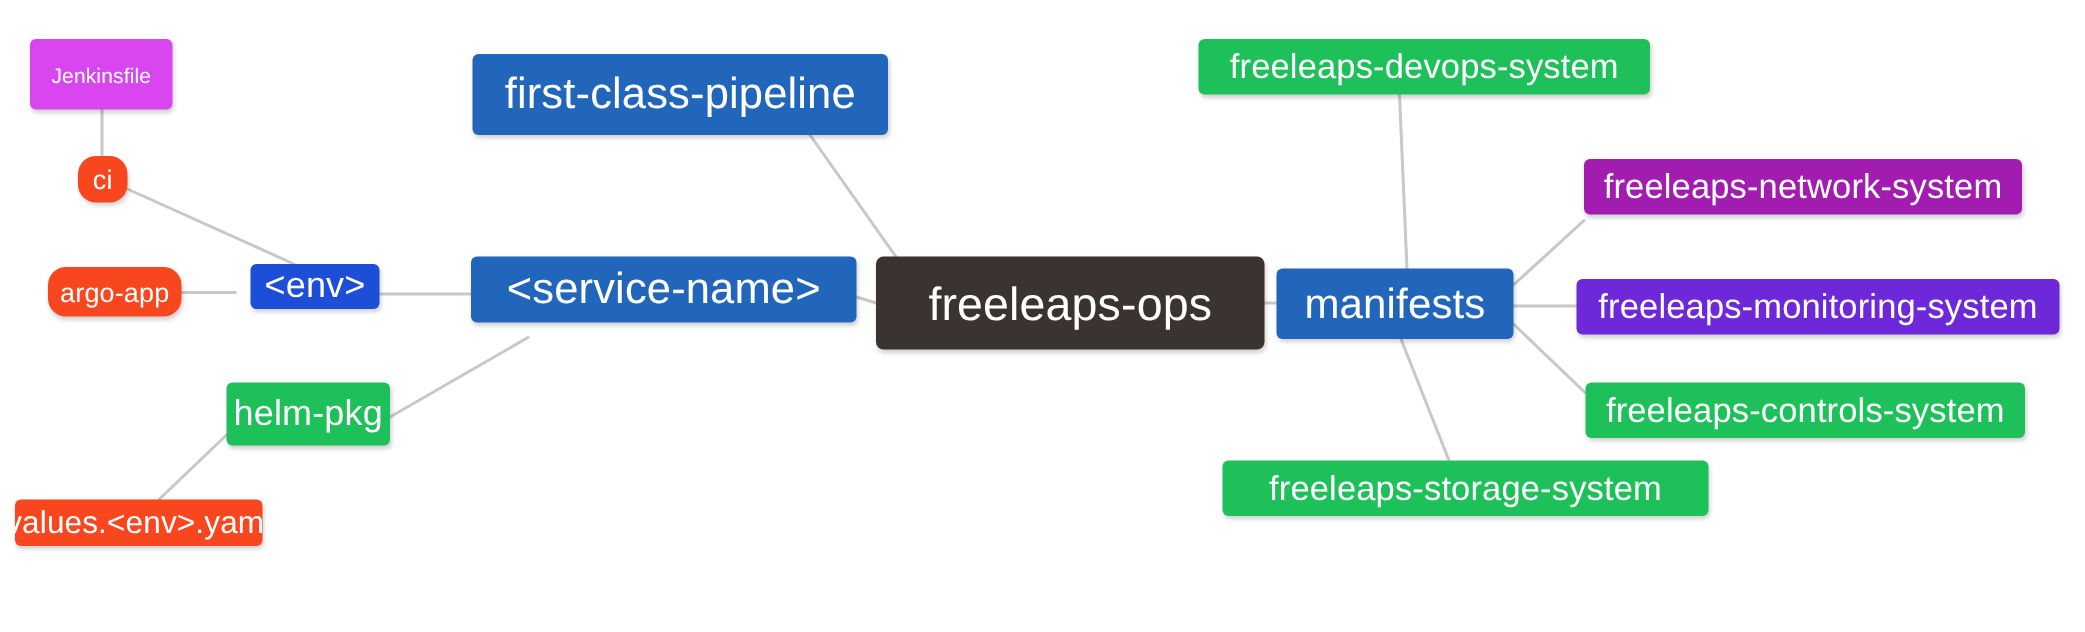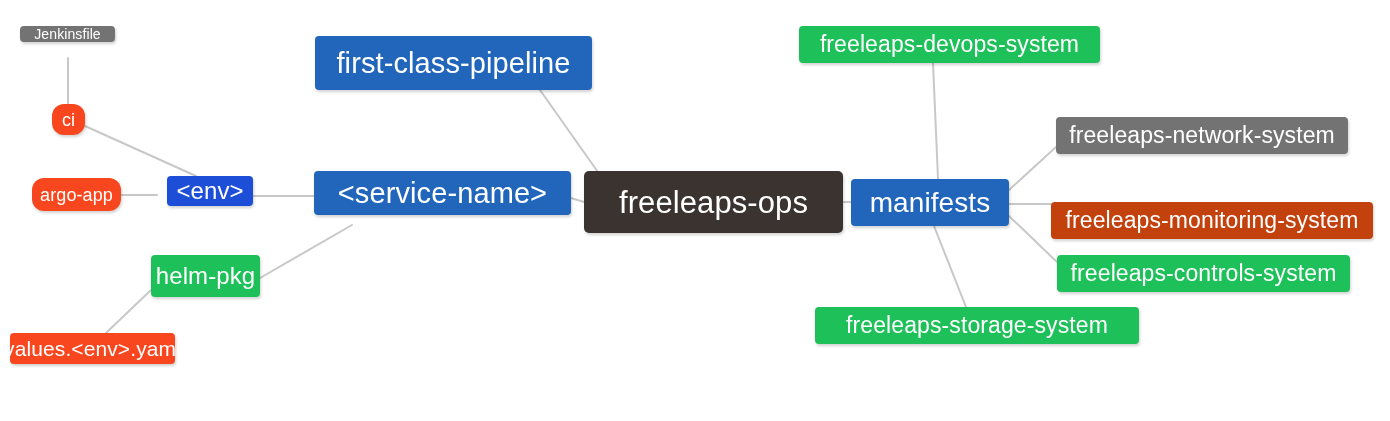--- a/index.html
+++ b/index.html
@@ -110,38 +110,38 @@
       </div>
       <div class="mm-node green-lg" style="left: 167px; top: 176px; width: 86px; height: 30px; background: #1d4ed8;">
         <span>&lt;env&gt;</span>
       </div>
       <div class="mm-node green-lg" style="left: 151px; top: 255px; width: 109px; height: 42px; background: rgb(30, 192, 90);">
         <span>helm-pkg</span>
       </div>
       <div class="mm-node green-md" style="left: 799px; top: 26px; width: 301px; height: 37px; background: rgb(30, 192, 90);">
         <span>freeleaps-devops-system</span>
       </div>
-      <div class="mm-node green-md" style="left: 1056px; top: 117px; width: 292px; height: 37px; background: #737373;">
+      <div class="mm-node green-md" style="left: 1056px; top: 106px; width: 292px; height: 37px; background: #a21caf;">
         <span>freeleaps-network-system</span>
       </div>
-      <div class="mm-node green-md" style="left: 1051px; top: 202px; width: 322px; height: 37px; background: #c2410c;">
+      <div class="mm-node green-md" style="left: 1051px; top: 186px; width: 322px; height: 37px; background: #6d28d9;">
         <span>freeleaps-monitoring-system</span>
       </div>
       <div class="mm-node green-md" style="left: 1057px; top: 255px; width: 293px; height: 37px; background: rgb(30, 192, 90);">
         <span>freeleaps-controls-system</span>
       </div>
       <div class="mm-node green-md" style="left: 815px; top: 307px; width: 324px; height: 37px; background: rgb(30, 192, 90);">
         <span>freeleaps-storage-system</span>
       </div>
       <div class="mm-node red-md" style="left: 32px; top: 178px; width: 89px; height: 33px; background: rgb(248, 71, 31);">
         <span>argo-app</span>
       </div>
       <div class="mm-node red-md" style="left: 52px; top: 104px; width: 33px; height: 31px; background: rgb(248, 71, 31);">
         <span>ci</span>
       </div>
       <div class="mm-node red-sm" style="left: 10px; top: 333px; width: 165px; height: 31px; background: rgb(248, 71, 31);">
         <span>values.&lt;env&gt;.yaml</span>
       </div>
-      <div class="mm-node orange-sm" style="left: 20px; top: 26px; width: 95px; height: 16px; background: #737373;">
+      <div class="mm-node orange-sm" style="left: 20px; top: 26px; width: 95px; height: 47px; background: #d946ef;">
         <span>Jenkinsfile</span>
       </div>
     </div>
 </div>
 
 </body></html>

